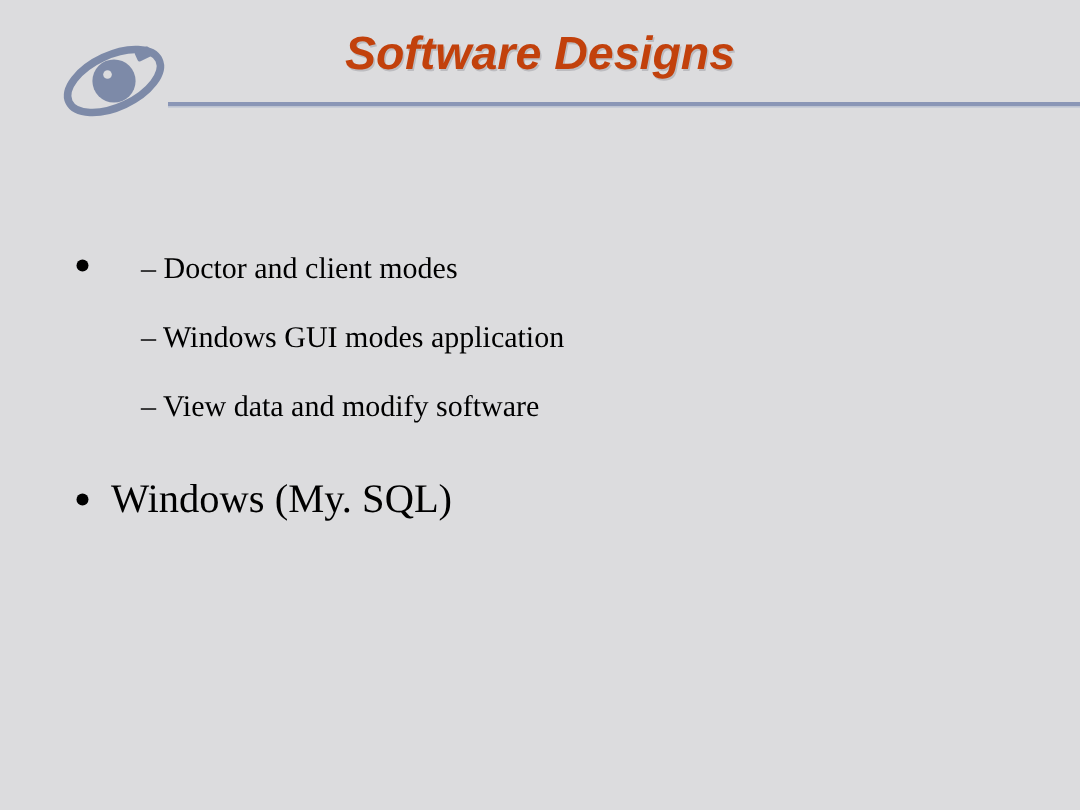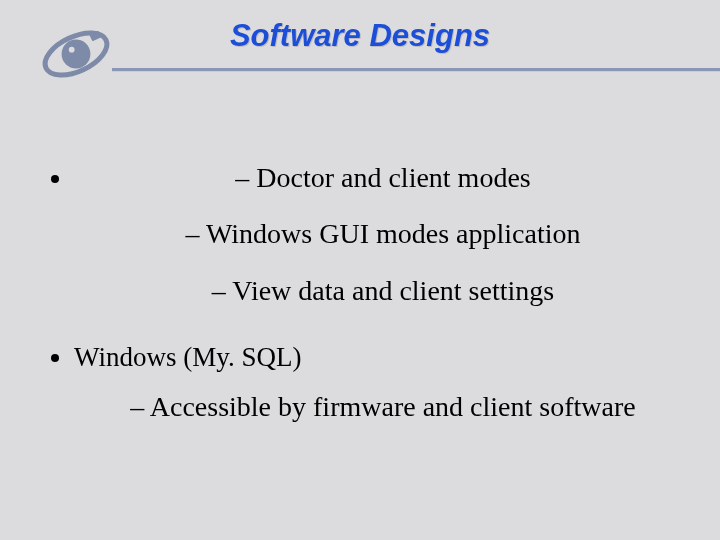--- a/index.html
+++ b/index.html
@@ -31,21 +31,21 @@
   .title {
     position: absolute;
     top: 18px;
     left: 0;
     right: 0;
     text-align: center;
     font-family: Arial, Helvetica, sans-serif;
     font-weight: bold;
     font-style: italic;
     font-size: 31px;
-    color: #1d4ed8;
+    color: #c2410c;
     text-shadow: 1px 1px 0 #bcbcc0;
   }
   .rule-wrap {
     position: absolute;
     left: 112px;
     right: 0;
     top: 68px;
   }
   .rule {
     height: 0;
@@ -70,24 +70,23 @@
   }
   ul.top > li.second {
     margin-top: 32px;
   }
   ul.sub {
     list-style: none;
     margin: 14px 0 0 0;
     padding: 0 0 0 20px;
   }
   ul.sub > li {
-    font-size: 28px;
+    font-size: 20px;
     line-height: 1.3;
     margin: 0 0 20px 0;
-    text-align: center;
   }
   ul.sub > li::before {
     content: "– ";
   }
 </style>
 </head>
 <body>
 
 <div class="slide">
 
@@ -105,25 +104,22 @@
         <div class="rule"></div>
       </div>
   </div>
 
   <div class="content">
     <ul class="top">
       <li>
         <ul class="sub">
           <li>Doctor and client modes</li>
           <li>Windows GUI modes application</li>
-          <li>View data and client settings</li>
+          <li>View data and modify software</li>
         </ul>
       </li>
       <li class="second">
         <span>Windows (My. SQL)</span>
-        <ul class="sub">
-          <li>Accessible by firmware and client software</li>
-        </ul>
       </li>
     </ul>
   </div>
 
 </div>
 
 </body></html>

